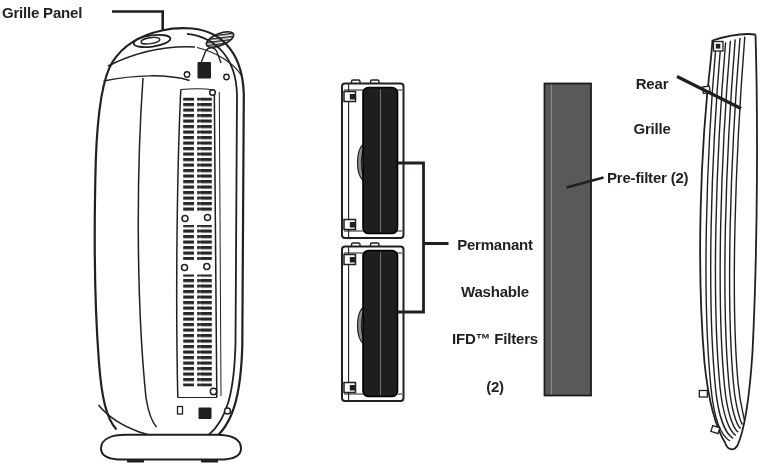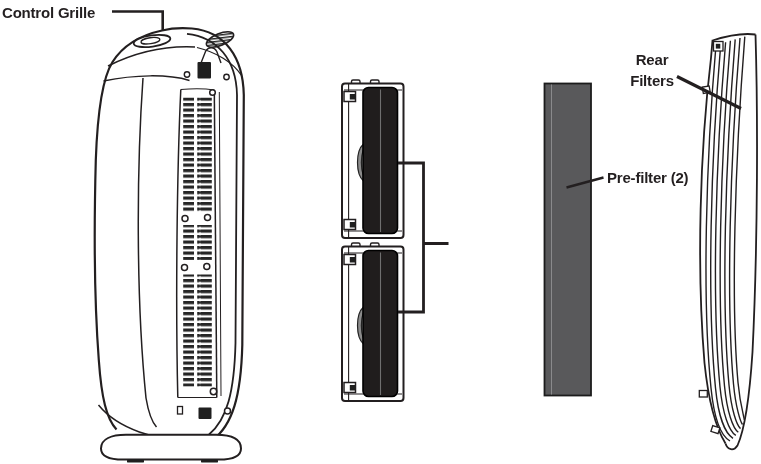--- a/index.html
+++ b/index.html
@@ -12,21 +12,21 @@
   }
   #art{position:absolute;left:0;top:0;}
   .lbl{
     position:absolute;
     font-weight:700;
     font-size:15px;
     color:#231f20;
     letter-spacing:-0.2px;
     white-space:nowrap;
   }
-  .lbl .ln{display:block;white-space:nowrap;}
+  .lbl .ln{display:block;white-space:nowrap;margin-top:24px;}
   #label-ifd-filters{width:108px;text-align:center;line-height:23.2px;white-space:normal;}
   #label-rear-grille{width:62px;text-align:center;line-height:21px;white-space:normal;}
   svg .stroke{stroke:#231f20;fill:none;}
   svg .white{fill:#ffffff;stroke:#231f20;}
   svg .dark{fill:#1f1f1f;stroke:none;}
 </style>
 </head>
 <body>
 
 <div id="canvas">
@@ -142,23 +142,29 @@
     </g>
 
     <g>
       <path class="stroke" stroke-width="2.6" d="M 112,11.5 L 162.7,11.5 L 162.7,31"></path>
       <path class="stroke" stroke-width="2.8" d="M 398,163 H 423.5 V 312 H 398 M 423.5,243.5 H 448.5"></path>
       <path class="stroke" stroke-width="2.4" d="M 603.5,177.5 L 566.5,187.5"></path>
       <path class="stroke" stroke-width="3.2" d="M 677,76.5 L 741,108.5"></path>
     </g>
   </svg>
 
-  <div class="lbl" id="label-control-panel" style="left:2px;top:4px;">Control Grille</div>
+  <div class="lbl" id="label-control-panel" style="left:2px;top:4px;">Grille Panel</div>
 
+  <div class="lbl" id="label-ifd-filters" style="left:441px;top:209px;">
+    <span class="ln">Permanant</span>
+    <span class="ln">Washable</span>
+    <span class="ln">IFD™ Filters</span>
+    <span class="ln">(2)</span>
+  </div>
 
   <div class="lbl" id="label-pre-filter" style="left:607px;top:169px;">Pre-filter (2)</div>
 
   <div class="lbl" id="label-rear-grille" style="left:621px;top:49px;">
     <span class="ln">Rear</span>
-    <span class="ln">Filters</span>
+    <span class="ln">Grille</span>
   </div>
 
 </div>
 
 </body></html>

